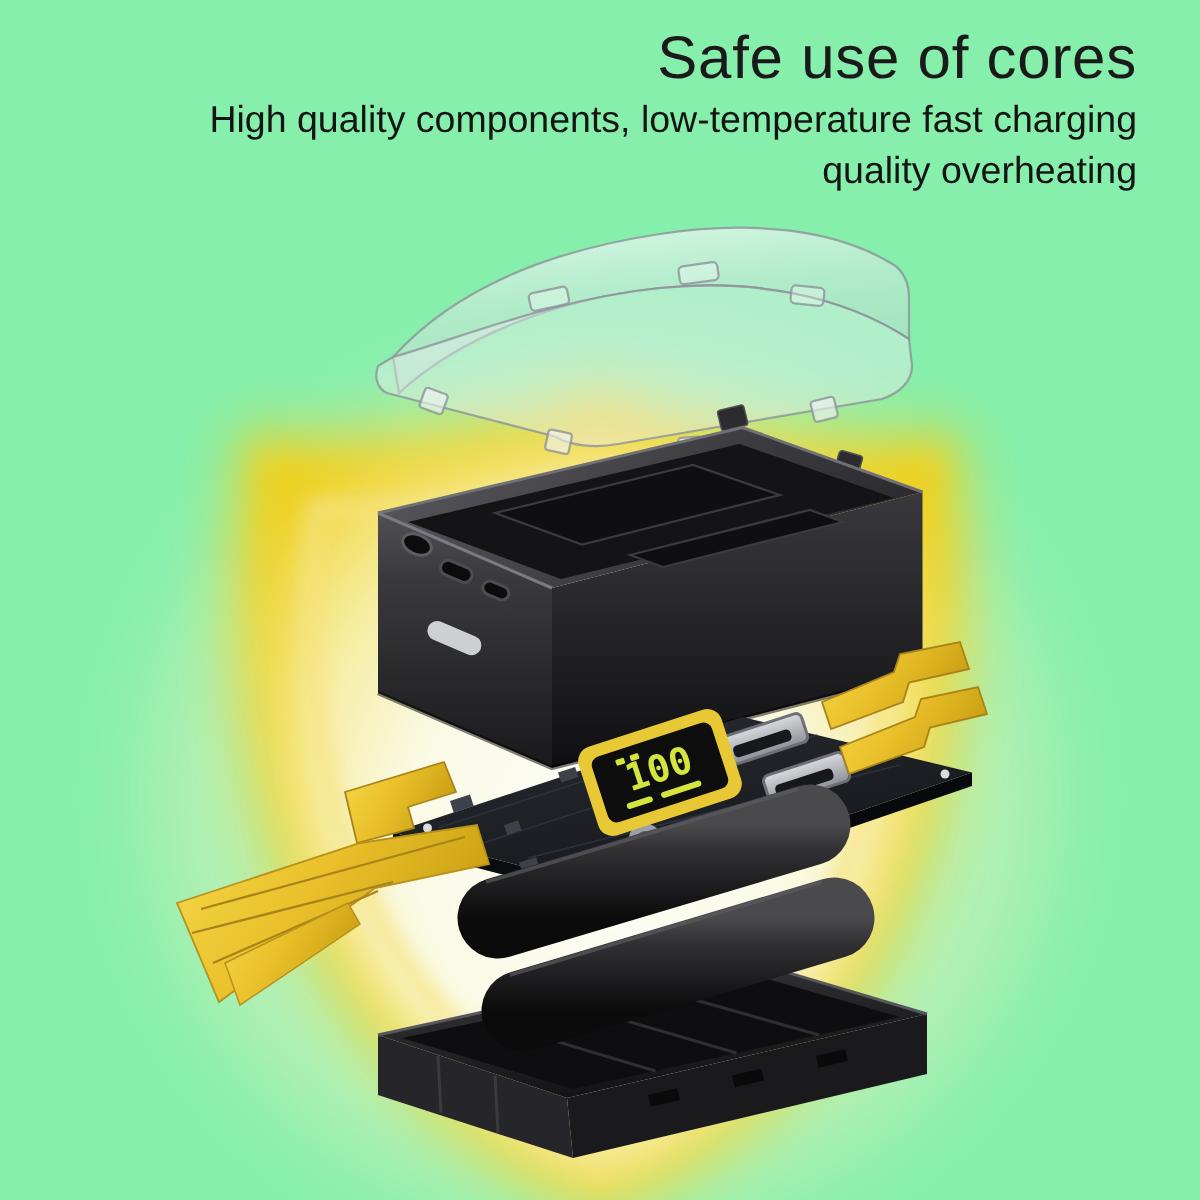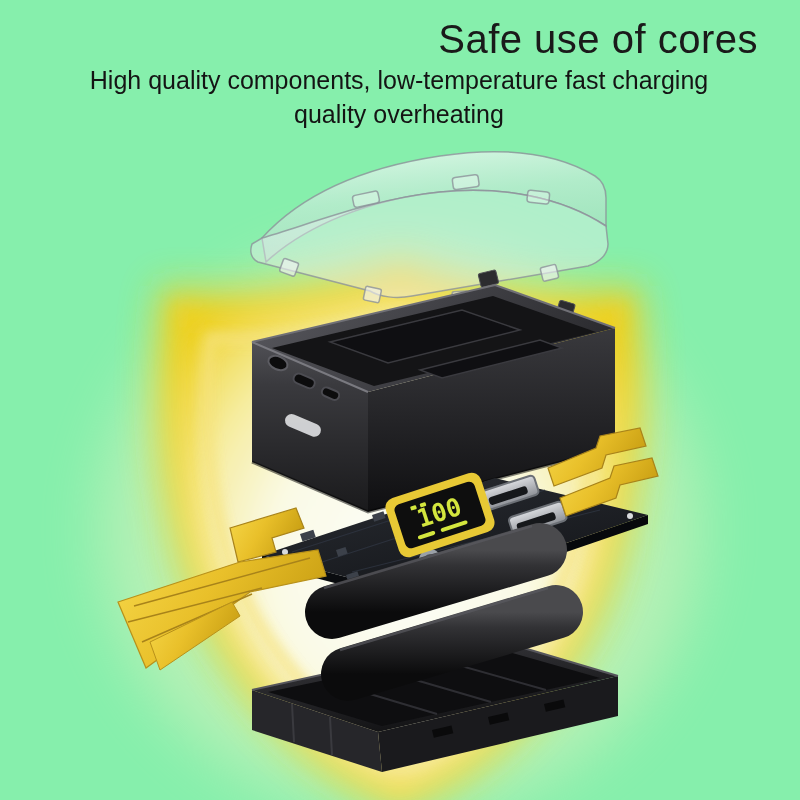--- a/index.html
+++ b/index.html
@@ -11,21 +11,20 @@
     position:absolute;top:16px;right:42px;left:40px;
     text-align:right;z-index:5;
   }
   .header h1{
     margin:0;font-size:40px;font-weight:400;color:#1a1a1a;
     letter-spacing:0.5px;line-height:1.15;
   }
   .header p{
     margin:3px 0 0 0;font-size:25px;font-weight:400;color:#141414;
     line-height:1.25;
-    text-align:center;
   }
   .art{position:absolute;left:0;top:0;width:800px;height:800px;}
 </style>
 </head>
 <body>
 
 <div class="canvas">
 
   <div class="header">
     <h1>Safe use of cores</h1>

